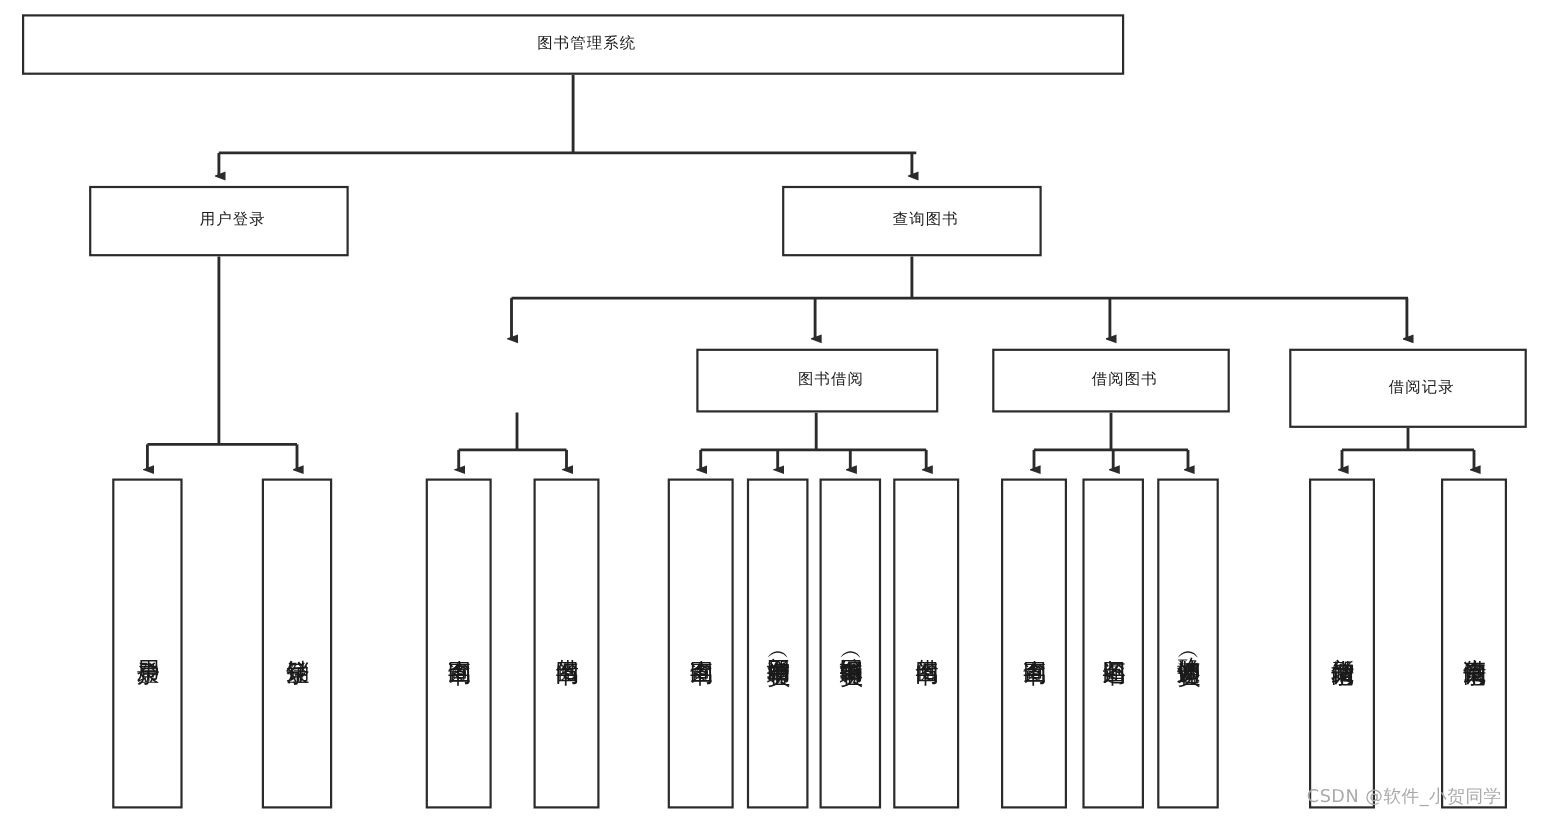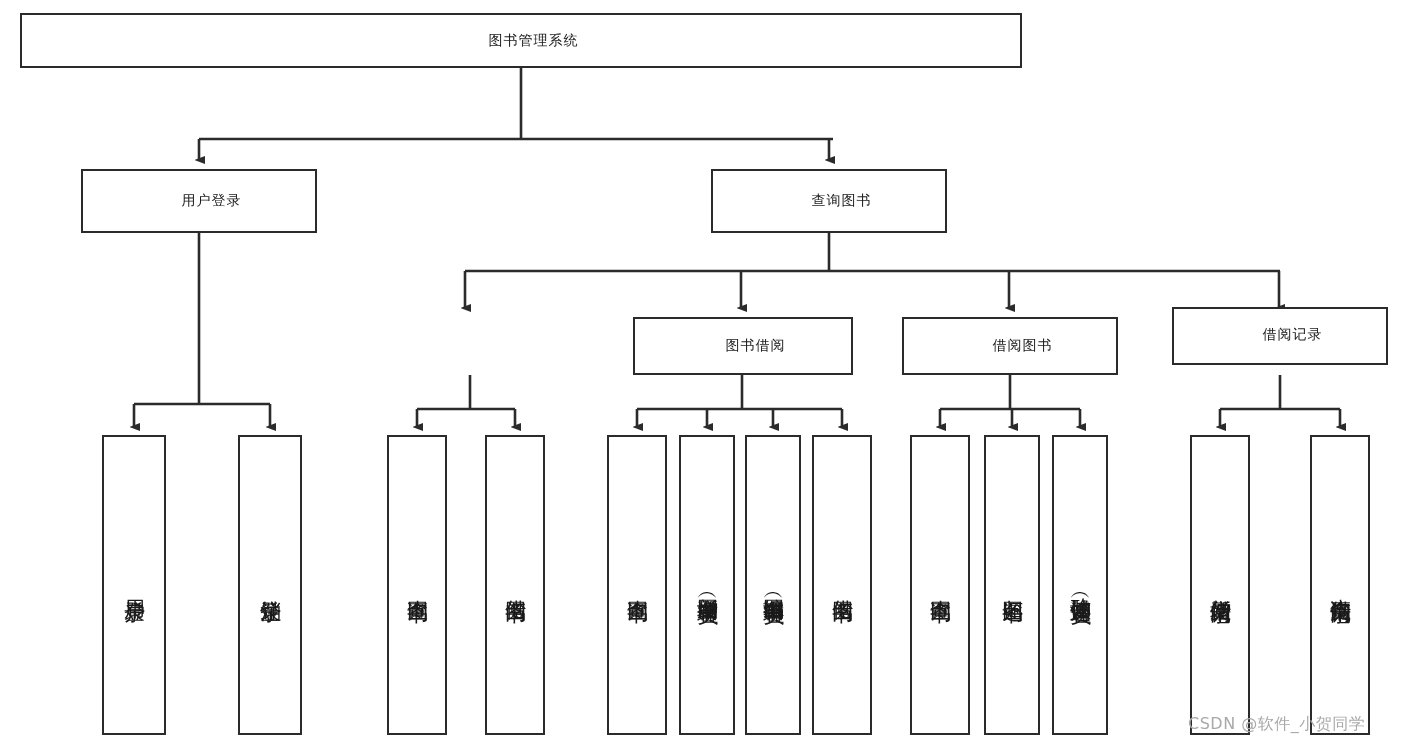--- a/index.html
+++ b/index.html
@@ -136,21 +136,21 @@
   <div class="node horiz" id="node-l2-1" style="left: 711px; top: 169px; width: 236px; height: 64px;">
     <span>查询图书</span>
   </div>
 
   <div class="node horiz" id="node-l3-1" style="left: 633px; top: 317px; width: 220px; height: 58px;">
     <span>图书借阅</span>
   </div>
   <div class="node horiz" id="node-l3-2" style="left: 902px; top: 317px; width: 216px; height: 58px;">
     <span>借阅图书</span>
   </div>
-  <div class="node horiz" id="node-l3-3" style="left: 1172px; top: 307px; width: 216px; height: 58px; font-family: Liberation Mono, monospace;">
+  <div class="node horiz" id="node-l3-3" style="left: 1172px; top: 317px; width: 216px; height: 72px;">
     <span>借阅记录</span>
   </div>
 
   <div class="node vert" id="node-leaf-0" style="left: 102px; top: 435px; width: 64px; height: 300px;">
     <span class="vtext">用户登录</span>
   </div>
   <div class="node vert" id="node-leaf-1" style="left: 238px; top: 435px; width: 64px; height: 300px;">
     <span class="vtext">注销登录</span>
   </div>
   <div class="node vert" id="node-leaf-2" style="left: 387px; top: 435px; width: 60px; height: 300px;">

